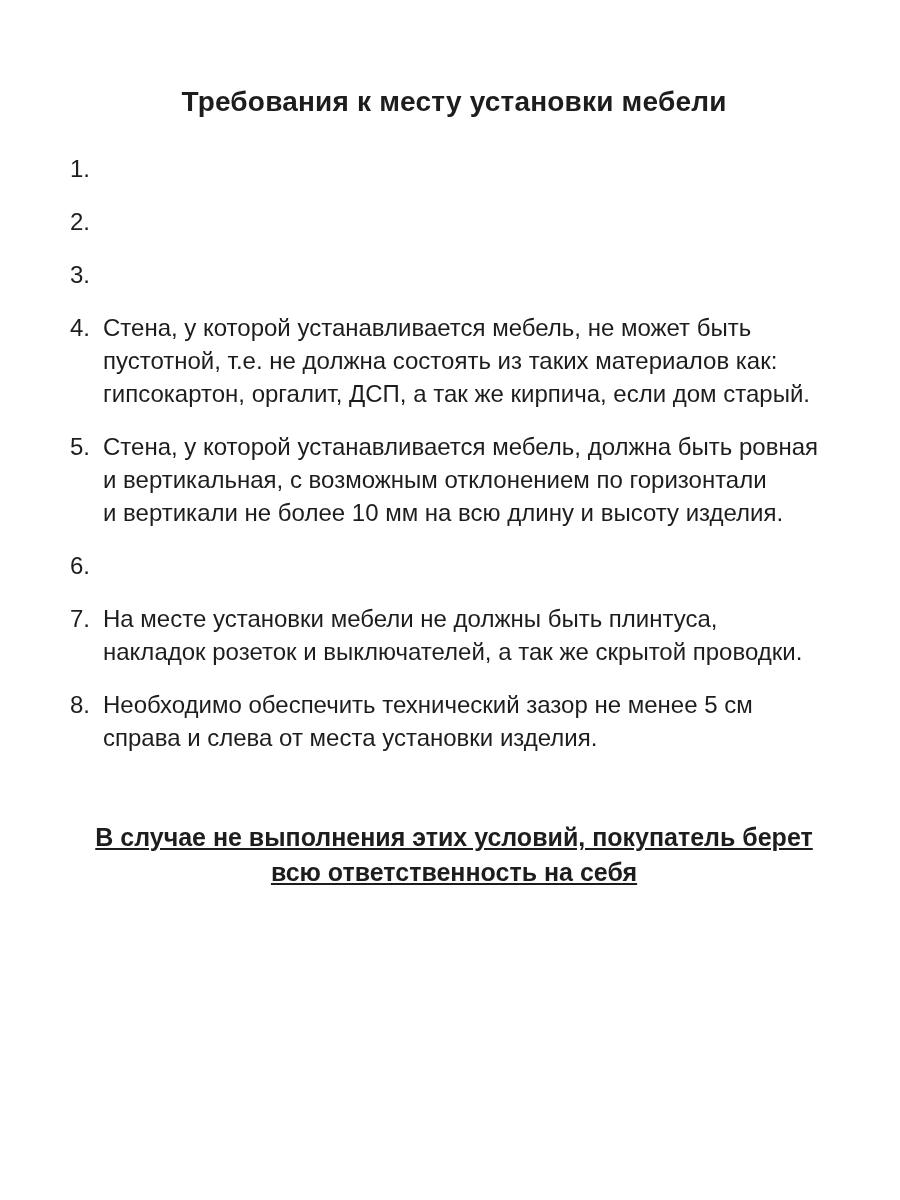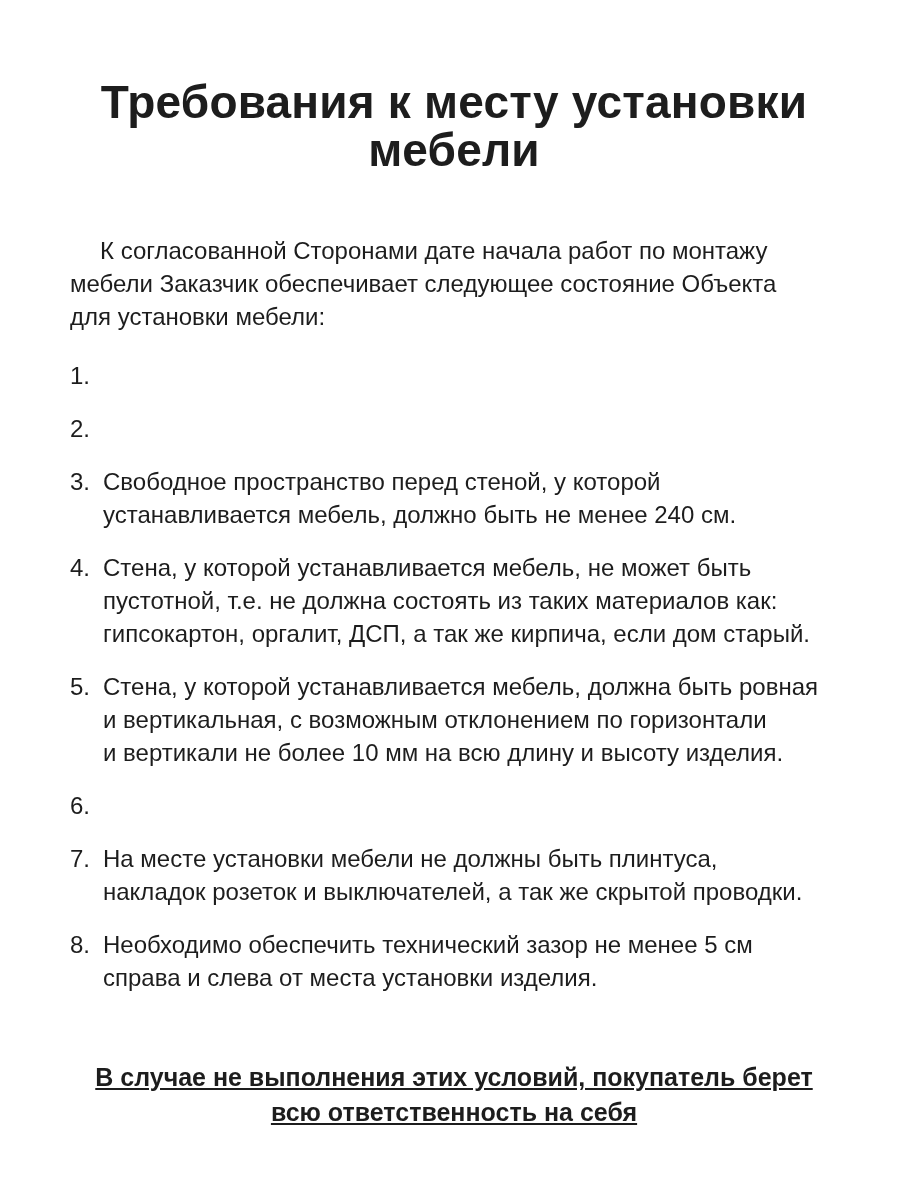--- a/index.html
+++ b/index.html
@@ -13,21 +13,21 @@
     height: 1200px;
     box-sizing: border-box;
     padding: 78px 62px 0 70px;
     background: #ffffff;
     font-family: "Liberation Sans", sans-serif;
     color: #1d1d1d;
     overflow: hidden;
   }
   .doc-title {
     margin: 0;
-    font-size: 46px;
+    font-size: 28px;
     line-height: 48px;
     font-weight: 700;
     text-align: center;
     letter-spacing: 0.2px;
   }
   .intro {
     margin-top: 60px;
     font-size: 24px;
     line-height: 33px;
     white-space: pre-line;
@@ -62,35 +62,30 @@
     text-decoration: underline;
   }
 </style>
 </head>
 <body>
 
 <div class="page">
 
   <h1 class="doc-title">Требования к месту установки мебели</h1>
 
-  <p class="intro">К согласованной Сторонами дате начала работ по монтажу
-мебели Заказчик обеспечивает следующее состояние Объекта
-для установки мебели:</p>
 
   <ol class="req-list">
     <li>
       <span class="num">1.</span>
     </li>
     <li>
       <span class="num">2.</span>
     </li>
     <li>
       <span class="num">3.</span>
-      <span class="txt">Свободное пространство перед стеной, у которой
-устанавливается мебель, должно быть не менее 240 см.</span>
     </li>
     <li>
       <span class="num">4.</span>
       <span class="txt">Стена, у которой устанавливается мебель, не может быть
 пустотной, т.е. не должна состоять из таких материалов как:
 гипсокартон, оргалит, ДСП, а так же кирпича, если дом старый.</span>
     </li>
     <li>
       <span class="num">5.</span>
       <span class="txt">Стена, у которой устанавливается мебель, должна быть ровная

